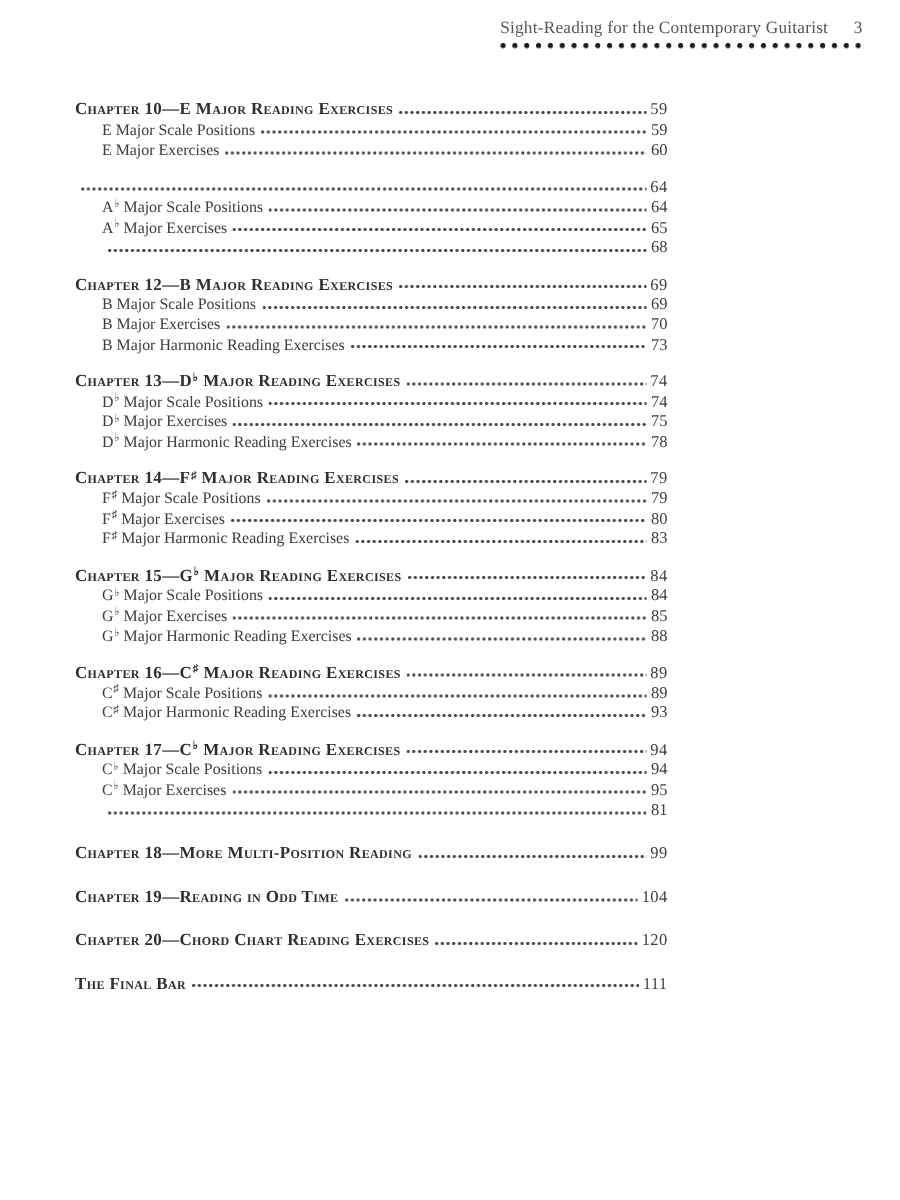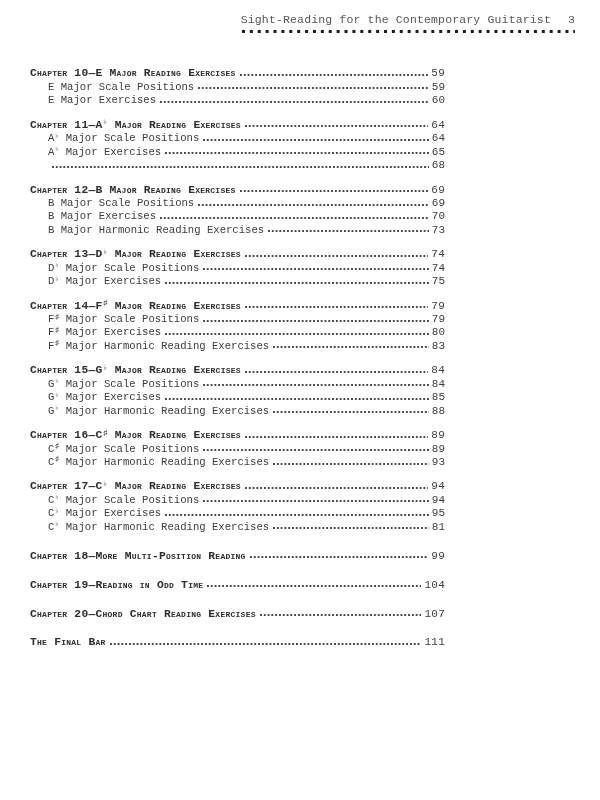--- a/index.html
+++ b/index.html
@@ -1,30 +1,30 @@
 <!DOCTYPE html>
 <html><head>
 <meta charset="utf-8">
 <style>
   html,body { margin:0; padding:0; background:#ffffff; }
   .page {
     position:relative; width:600px; height:800px; background:#ffffff;
-    font-family:Liberation Mono, monospace;
+    font-family:Liberation Serif, serif;
     color:#3c3c3e; overflow:hidden;
   }
   
   .header { position:absolute; top:13px; right:25px; width:auto; }
   .header-line { display:flex; align-items:baseline; justify-content:flex-end; gap:17px;
     font-size:11.5px; color:#55565a; letter-spacing:0.15px; }
   .dots-rule { margin-top:3px; height:5px; width:100%;
     background-image:radial-gradient(circle at 2.4px 2.4px, #1c1c1e 1.55px, transparent 1.95px);
     background-size:7.9px 5px; background-repeat:repeat-x; }
   
   .toc { position:absolute; left:30px; top:66px; width:415px; }
-  .section { margin-top:11px; }
+  .section { margin-top:11px;margin-left:20px; }
   .section:first-child { margin-top:0; }
   .section.single { margin-top:15.5px; }
   .row { display:flex; align-items:flex-end; height:13.45px; font-size:10.6px; color:#3c3c3e; }
   .row .label { white-space:nowrap; }
   .row.heading { font-variant:small-caps; font-weight:600; font-size:11.3px;
     color:#2e2e30; letter-spacing:0.25px; }
   .row.sub { padding-left:18px; }
   .leader { flex:1; min-width:12px; align-self:flex-end; height:2.4px; margin:0 3px 3px 4px;
     background-image:radial-gradient(circle at 1.1px 1.2px, #48484b 0.95px, transparent 1.3px);
     background-size:3.8px 2.4px; background-repeat:repeat-x; }
@@ -55,21 +55,20 @@
           <span class="page-col">59</span>
         </div>
         <div class="row sub">
           <span class="label">E Major Exercises</span>
           <span class="leader"></span>
           <span class="page-col">60</span>
         </div>
       </div>
       <div class="section">
         <div class="row heading">
-          <span class="label">Chapter 11—A<span class="acc">♭</span> Major Reading Exercises</span>
           <span class="leader"></span>
           <span class="page-col">64</span>
         </div>
         <div class="row sub">
           <span class="label">A<span class="acc">♭</span> Major Scale Positions</span>
           <span class="leader"></span>
           <span class="page-col">64</span>
         </div>
         <div class="row sub">
           <span class="label">A<span class="acc">♭</span> Major Exercises</span>
@@ -112,20 +111,25 @@
         <div class="row sub">
           <span class="label">D<span class="acc">♭</span> Major Scale Positions</span>
           <span class="leader"></span>
           <span class="page-col">74</span>
         </div>
         <div class="row sub">
           <span class="label">D<span class="acc">♭</span> Major Exercises</span>
           <span class="leader"></span>
           <span class="page-col">75</span>
         </div>
+        <div class="row sub">
+          <span class="label">D<span class="acc">♭</span> Major Harmonic Reading Exercises</span>
+          <span class="leader"></span>
+          <span class="page-col">78</span>
+        </div>
       </div>
       <div class="section">
         <div class="row heading">
           <span class="label">Chapter 14—F<span class="acc">♯</span> Major Reading Exercises</span>
           <span class="leader"></span>
           <span class="page-col">79</span>
         </div>
         <div class="row sub">
           <span class="label">F<span class="acc">♯</span> Major Scale Positions</span>
           <span class="leader"></span>
@@ -191,21 +195,20 @@
           <span class="label">C<span class="acc">♭</span> Major Scale Positions</span>
           <span class="leader"></span>
           <span class="page-col">94</span>
         </div>
         <div class="row sub">
           <span class="label">C<span class="acc">♭</span> Major Exercises</span>
           <span class="leader"></span>
           <span class="page-col">95</span>
         </div>
         <div class="row sub">
-          <span class="label">C<span class="acc">♭</span> Major Harmonic Reading Exercises</span>
           <span class="leader"></span>
           <span class="page-col">81</span>
         </div>
       </div>
       <div class="section single">
         <div class="row heading">
           <span class="label">Chapter 18—More Multi-Position Reading</span>
           <span class="leader"></span>
           <span class="page-col">99</span>
         </div>
@@ -214,21 +217,21 @@
         <div class="row heading">
           <span class="label">Chapter 19—Reading in Odd Time</span>
           <span class="leader"></span>
           <span class="page-col">104</span>
         </div>
       </div>
       <div class="section single">
         <div class="row heading">
           <span class="label">Chapter 20—Chord Chart Reading Exercises</span>
           <span class="leader"></span>
-          <span class="page-col">107</span>
+          <span class="page-col">120</span>
         </div>
       </div>
       <div class="section single">
         <div class="row heading">
           <span class="label">The Final Bar</span>
           <span class="leader"></span>
           <span class="page-col">111</span>
         </div>
       </div>
     </div>

